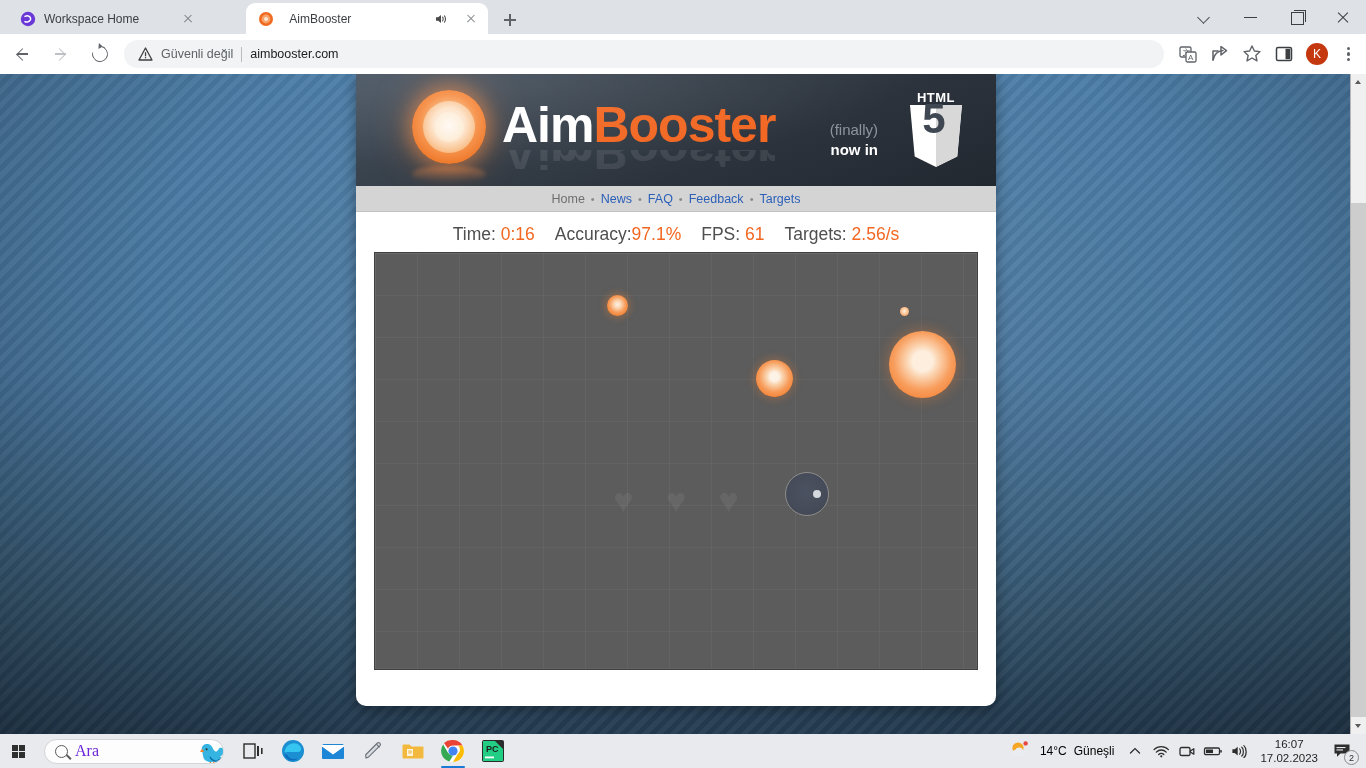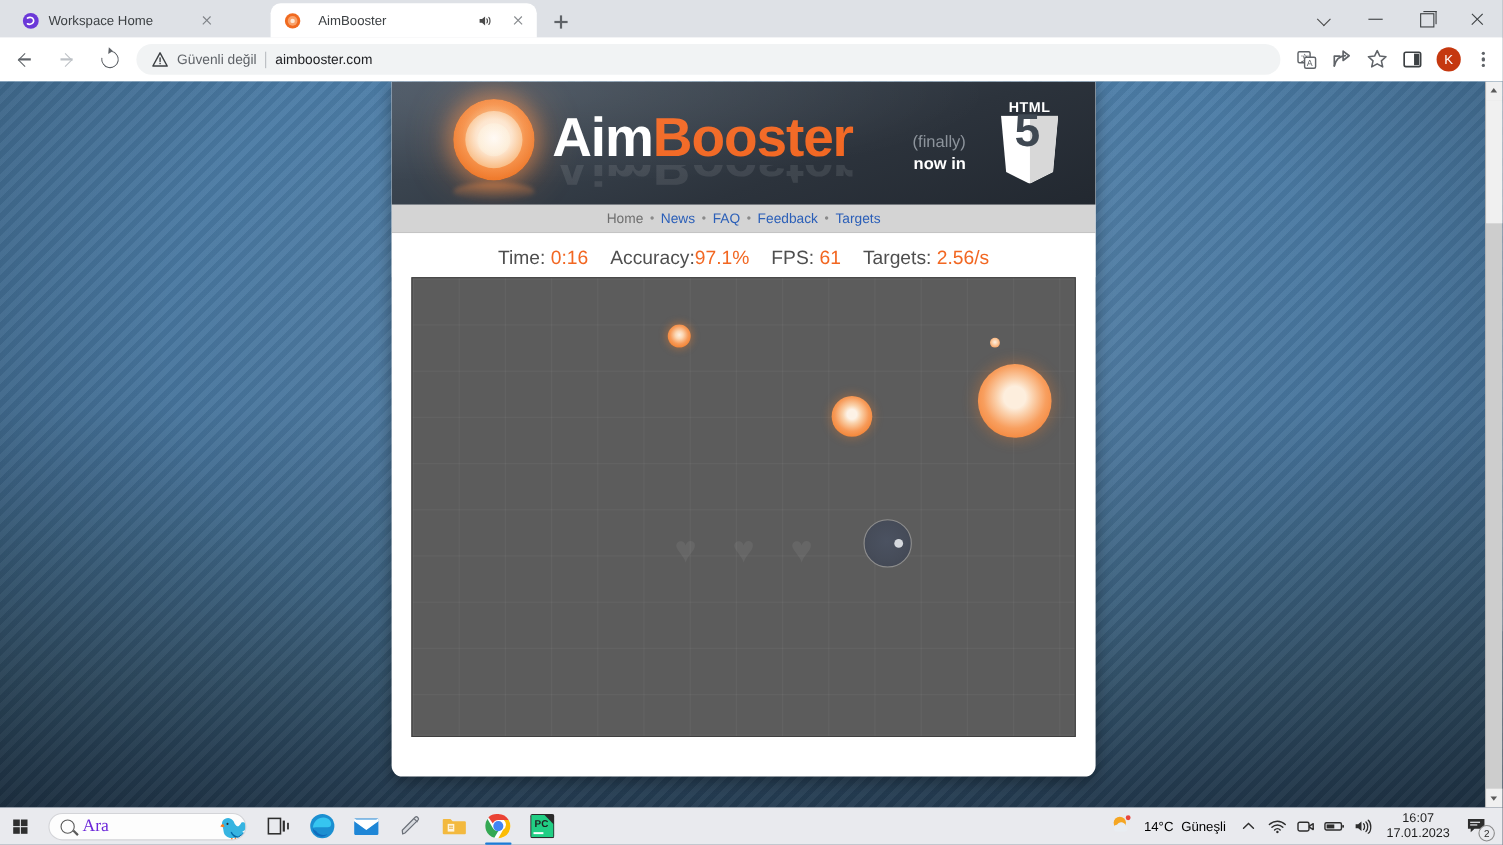--- a/index.html
+++ b/index.html
@@ -586,21 +586,21 @@
       <svg width="18" height="14" viewBox="0 0 18 14">
         <path d="M2.4 5.3h2.3L7.7 2.8v8.6L4.7 8.9H2.4z" fill="#2d2d2d"></path>
         <path d="M9.6 4.9c1.2 1 1.2 4.2 0 5.2" stroke="#2d2d2d" stroke-width="1.2" fill="none" stroke-linecap="round"></path>
         <path d="M11.8 3.2c2.1 1.8 2.1 7.1 0 8.8" stroke="#2d2d2d" stroke-width="1.2" fill="none" stroke-linecap="round"></path>
         <path d="M13.9 1.6c3 2.6 3 10 0 12" stroke="#2d2d2d" stroke-width="1.2" fill="none" stroke-linecap="round"></path>
       </svg>
     </div>
 
     <div class="clock">
       <div>16:07</div>
-      <div>17.01.2023</div>
+      <div>17.02.2023</div>
     </div>
 
     <div class="notif">
       <svg width="20" height="16" viewBox="0 0 20 16">
         <path d="M1.5 1.5h15v9h-9l-3.5 3.2V10.5h-2.5z" fill="#2d2d2d"></path>
         <rect x="3.5" y="4" width="9" height="1.1" fill="#e9eaee"></rect>
         <rect x="3.5" y="6.4" width="6.5" height="1.1" fill="#e9eaee"></rect>
       </svg>
       <span class="notif-badge">2</span>
     </div>

